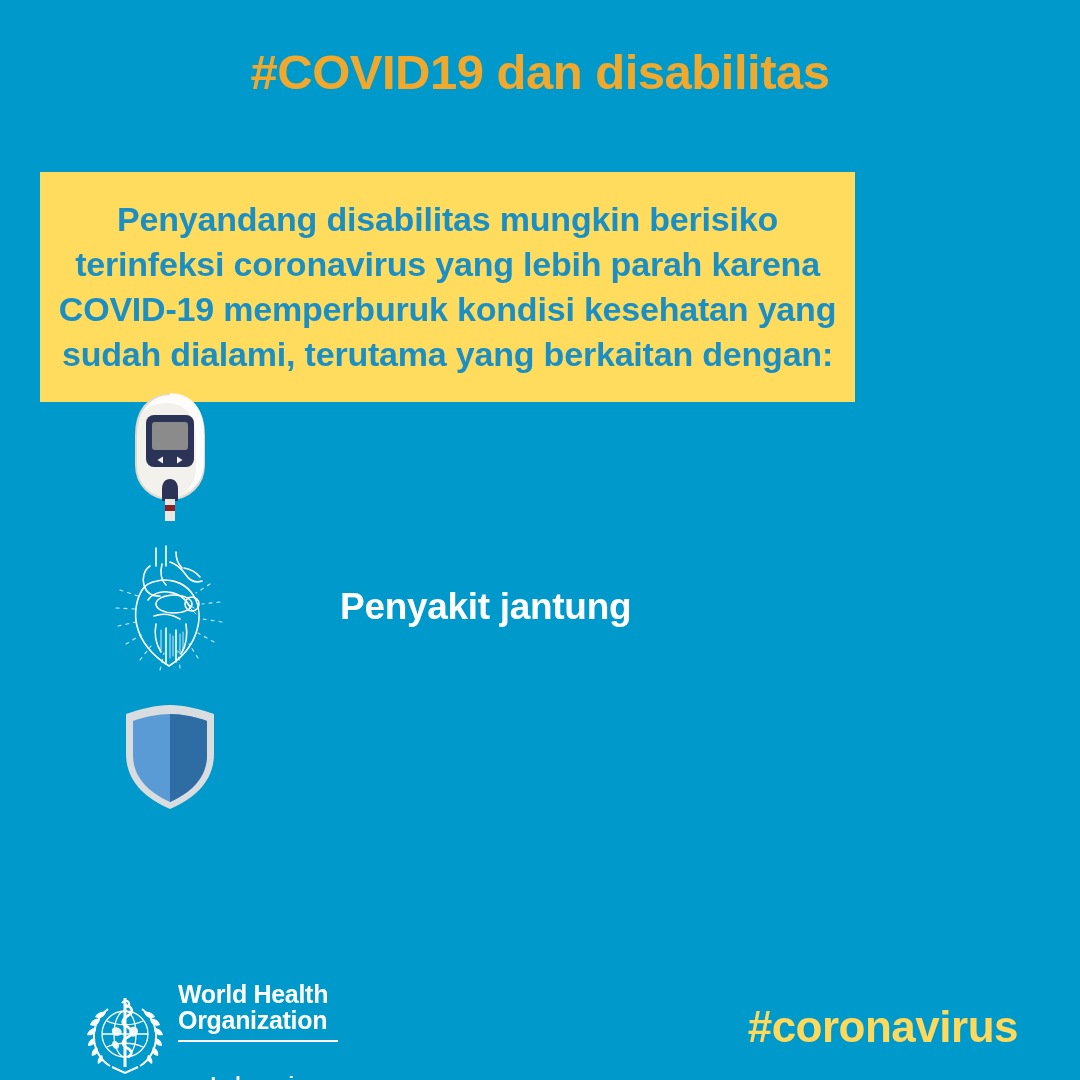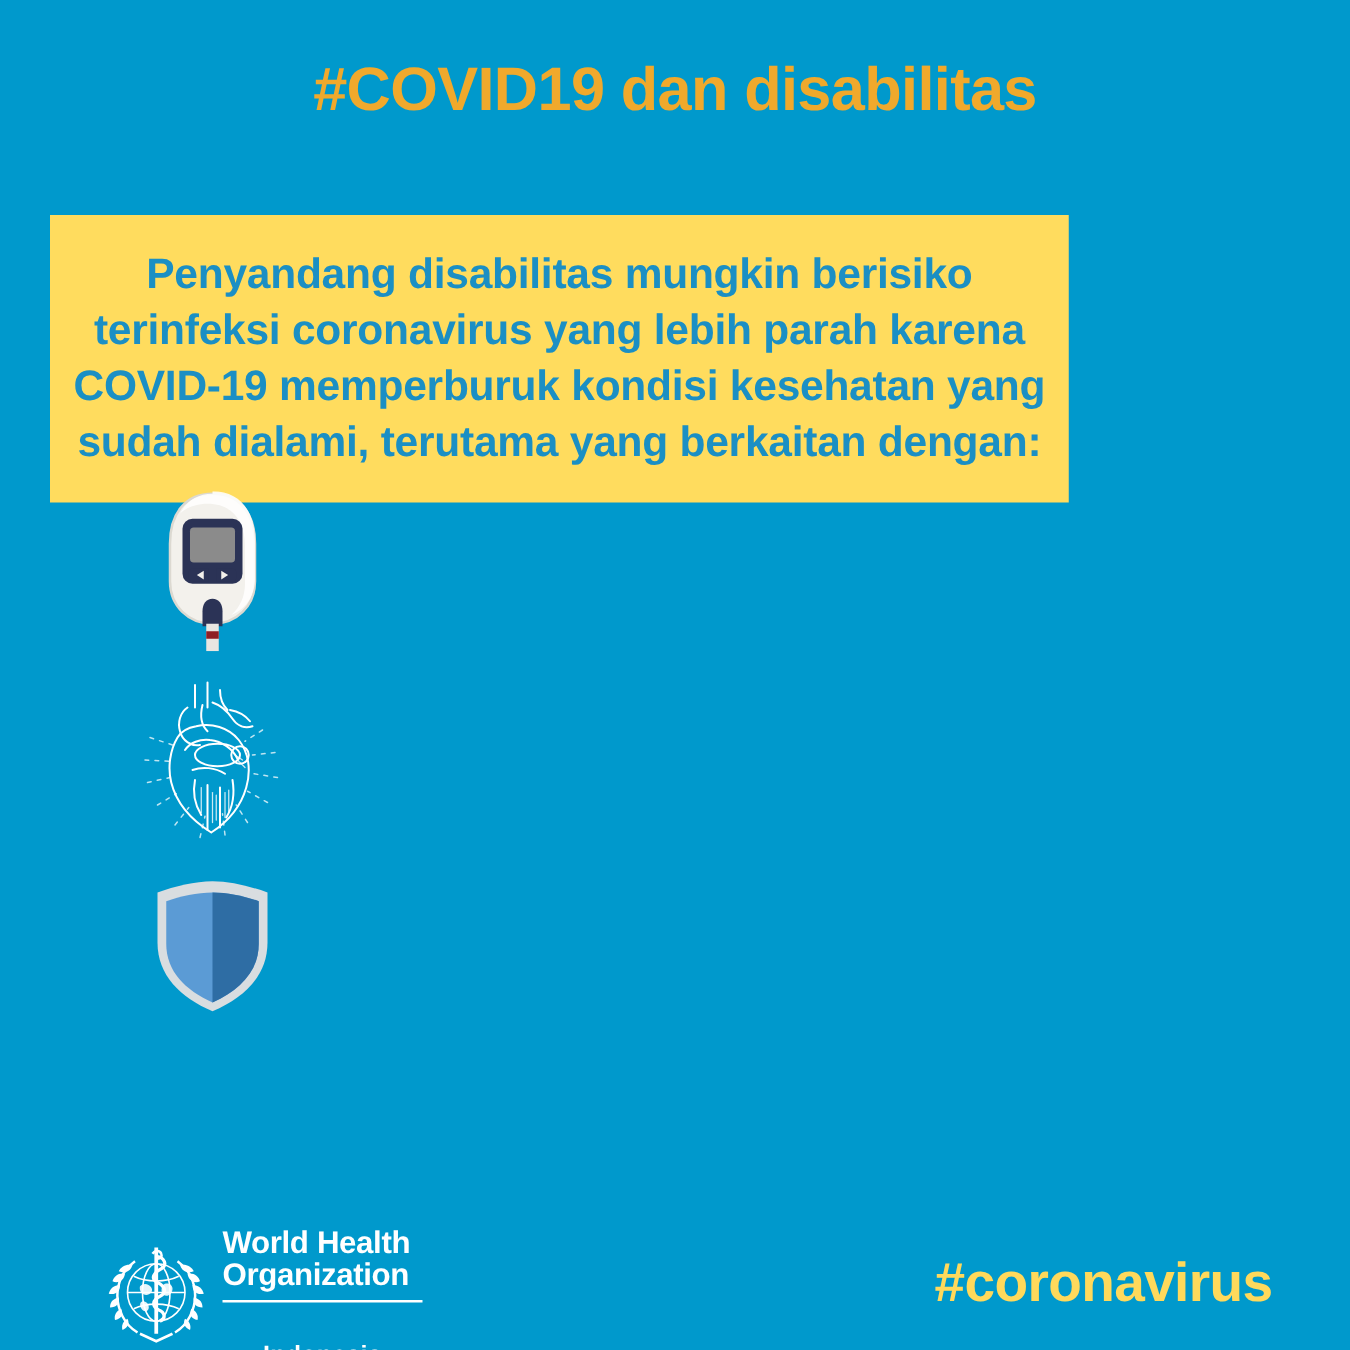--- a/index.html
+++ b/index.html
@@ -229,20 +229,21 @@
               <line x1="57" y1="92" x2="57" y2="112"></line>
               <line x1="86" y1="70" x2="92" y2="76"></line>
               <line x1="84" y1="66" x2="90" y2="70"></line>
             </g>
 
             <ellipse cx="70" cy="66" rx="18" ry="9"></ellipse>
             <circle cx="88" cy="66" r="7"></circle>
           </g>
         </svg>
       </div>
+      <div class="condition-label">Penyakit jantung</div>
     </div>
 
     <div class="condition-row">
       <div class="icon-cell">
         <svg width="104" height="112" viewBox="0 0 104 112" aria-hidden="true">
           <path d="M52 4 C38 4 22 8 8 13 l0 40 c0 26 18 44 44 55 c26 -11 44 -29 44 -55 l0 -40 C82 8 66 4 52 4 z" fill="#d9dde0"></path>
           <path d="M52 13 C40 13 26 16 15 20 l0 34 c0 22 15 37 37 47 c22 -10 37 -25 37 -47 l0 -34 C78 16 64 13 52 13 z" fill="#5b9bd5"></path>
           <path d="M52 13 C64 13 78 16 89 20 l0 34 c0 22 -15 37 -37 47 z" fill="#2e6da4"></path>
         </svg>
       </div>

